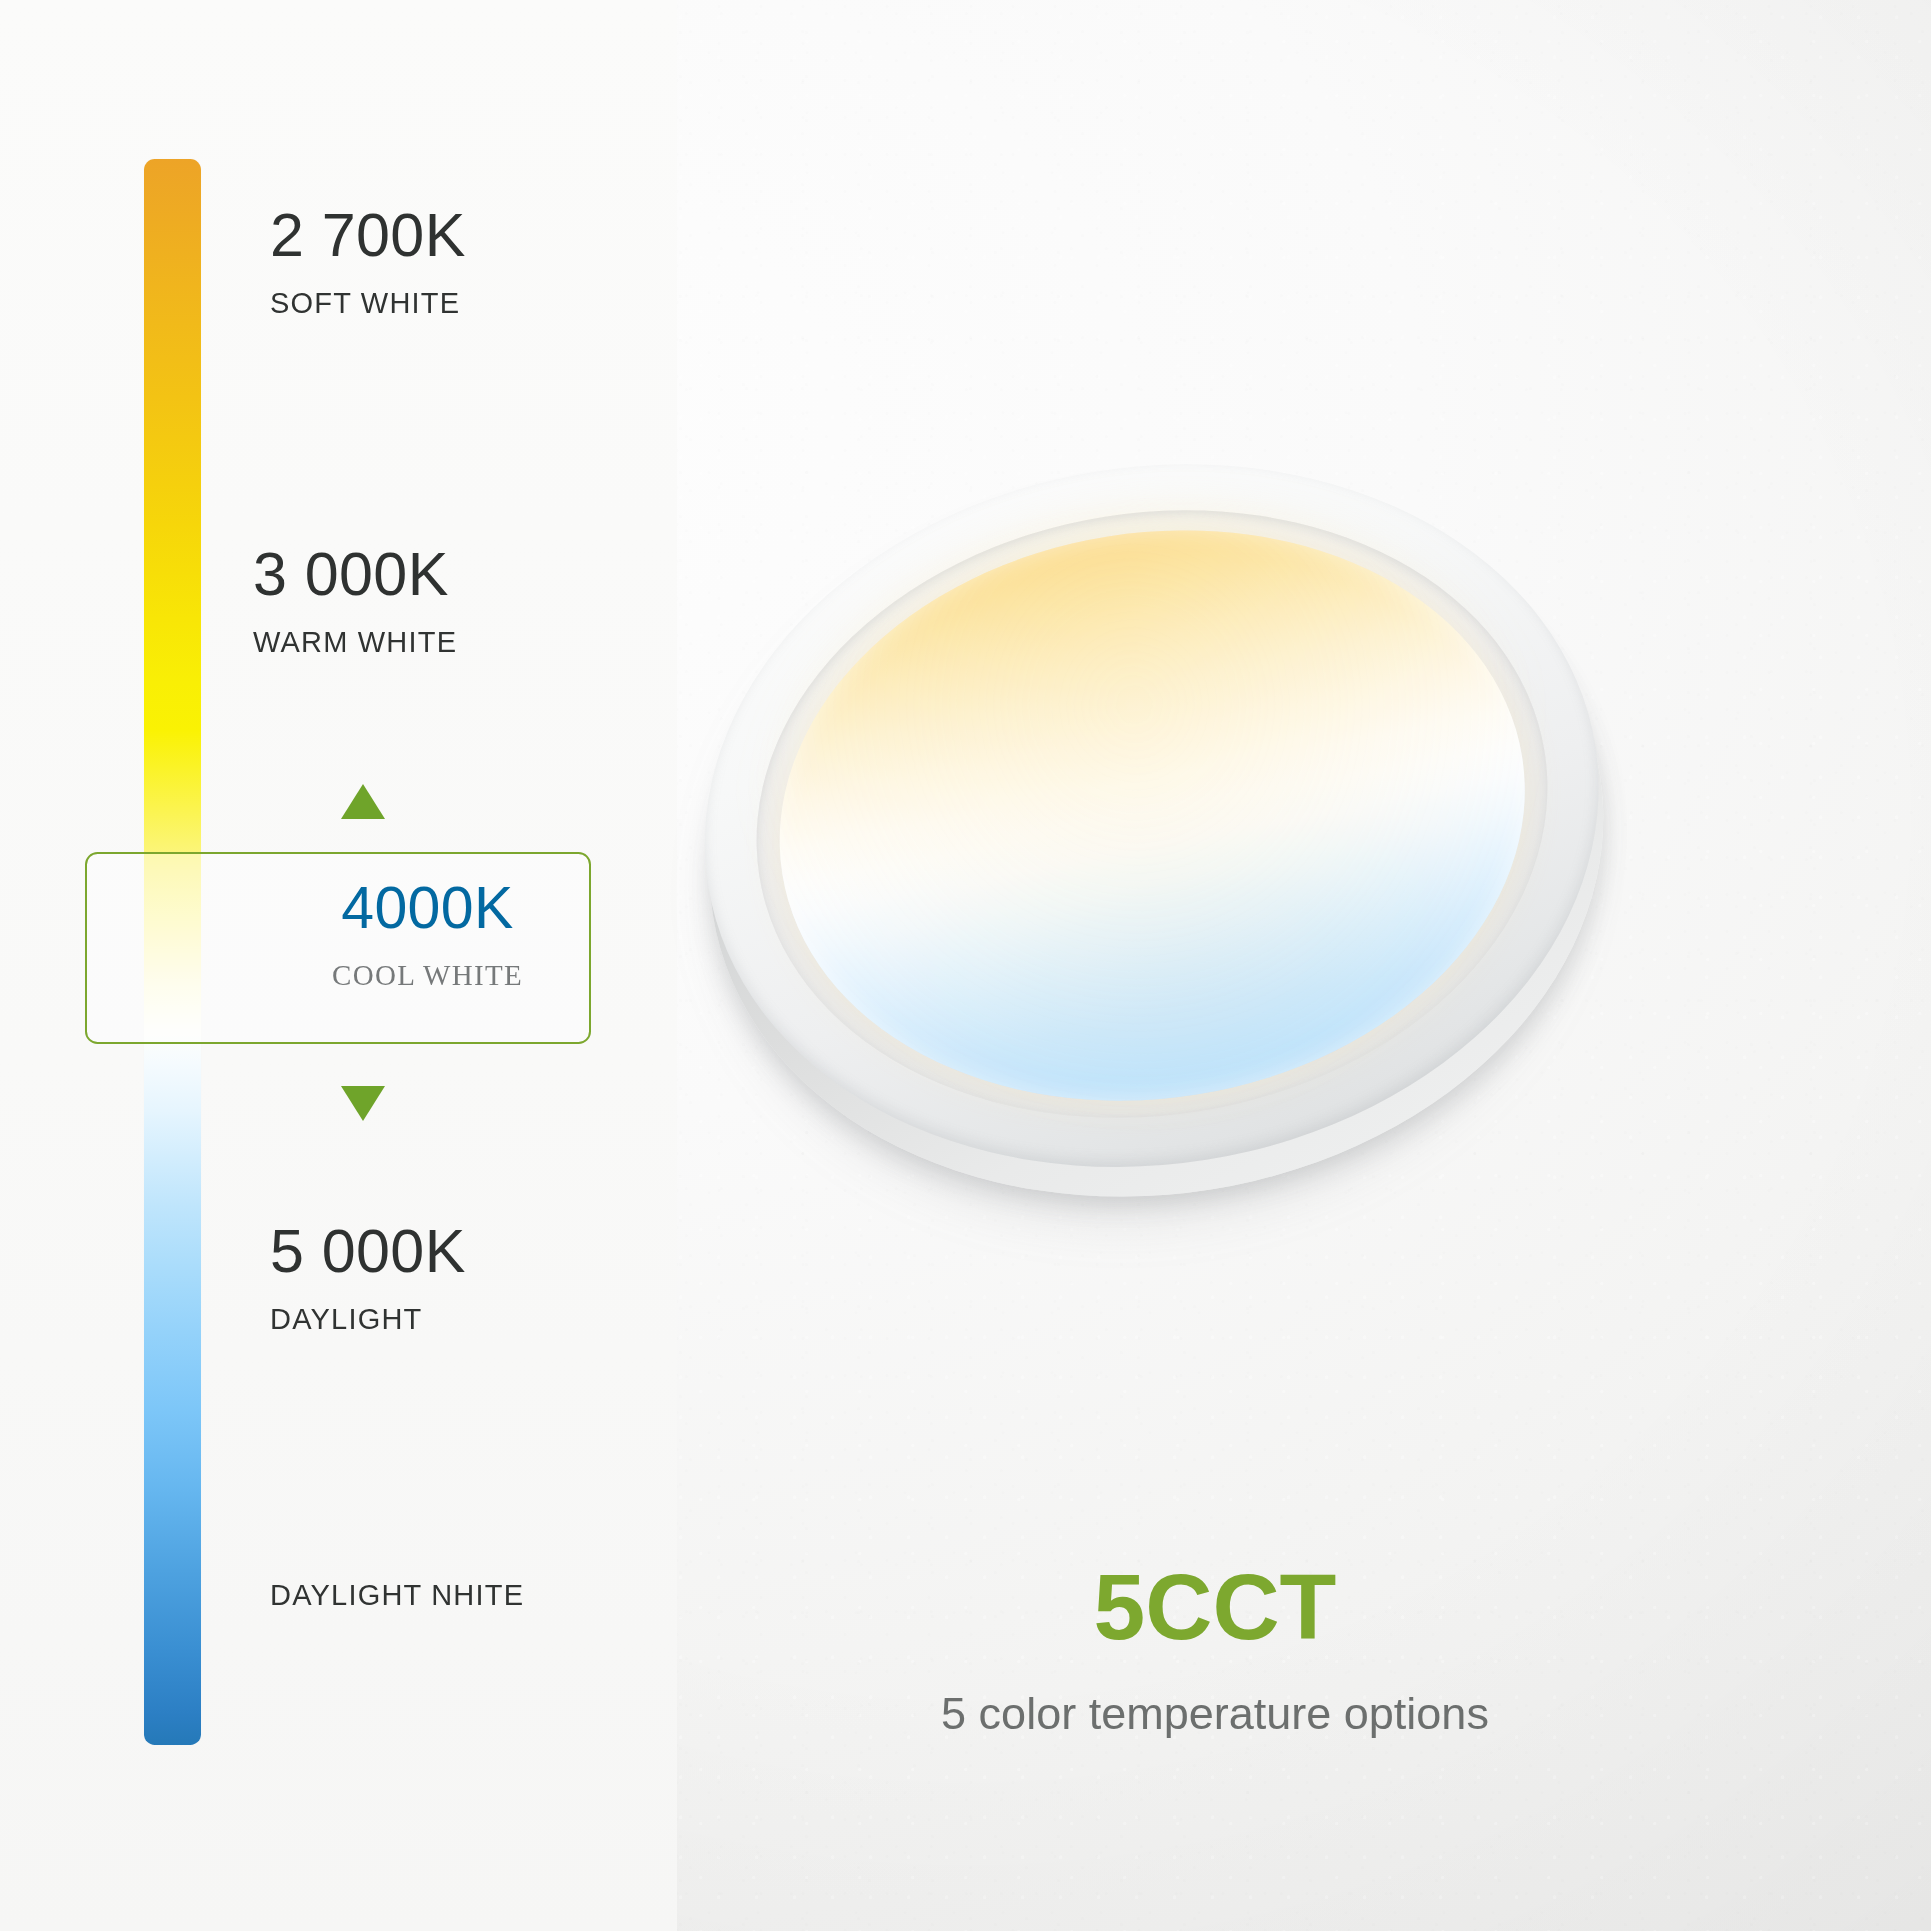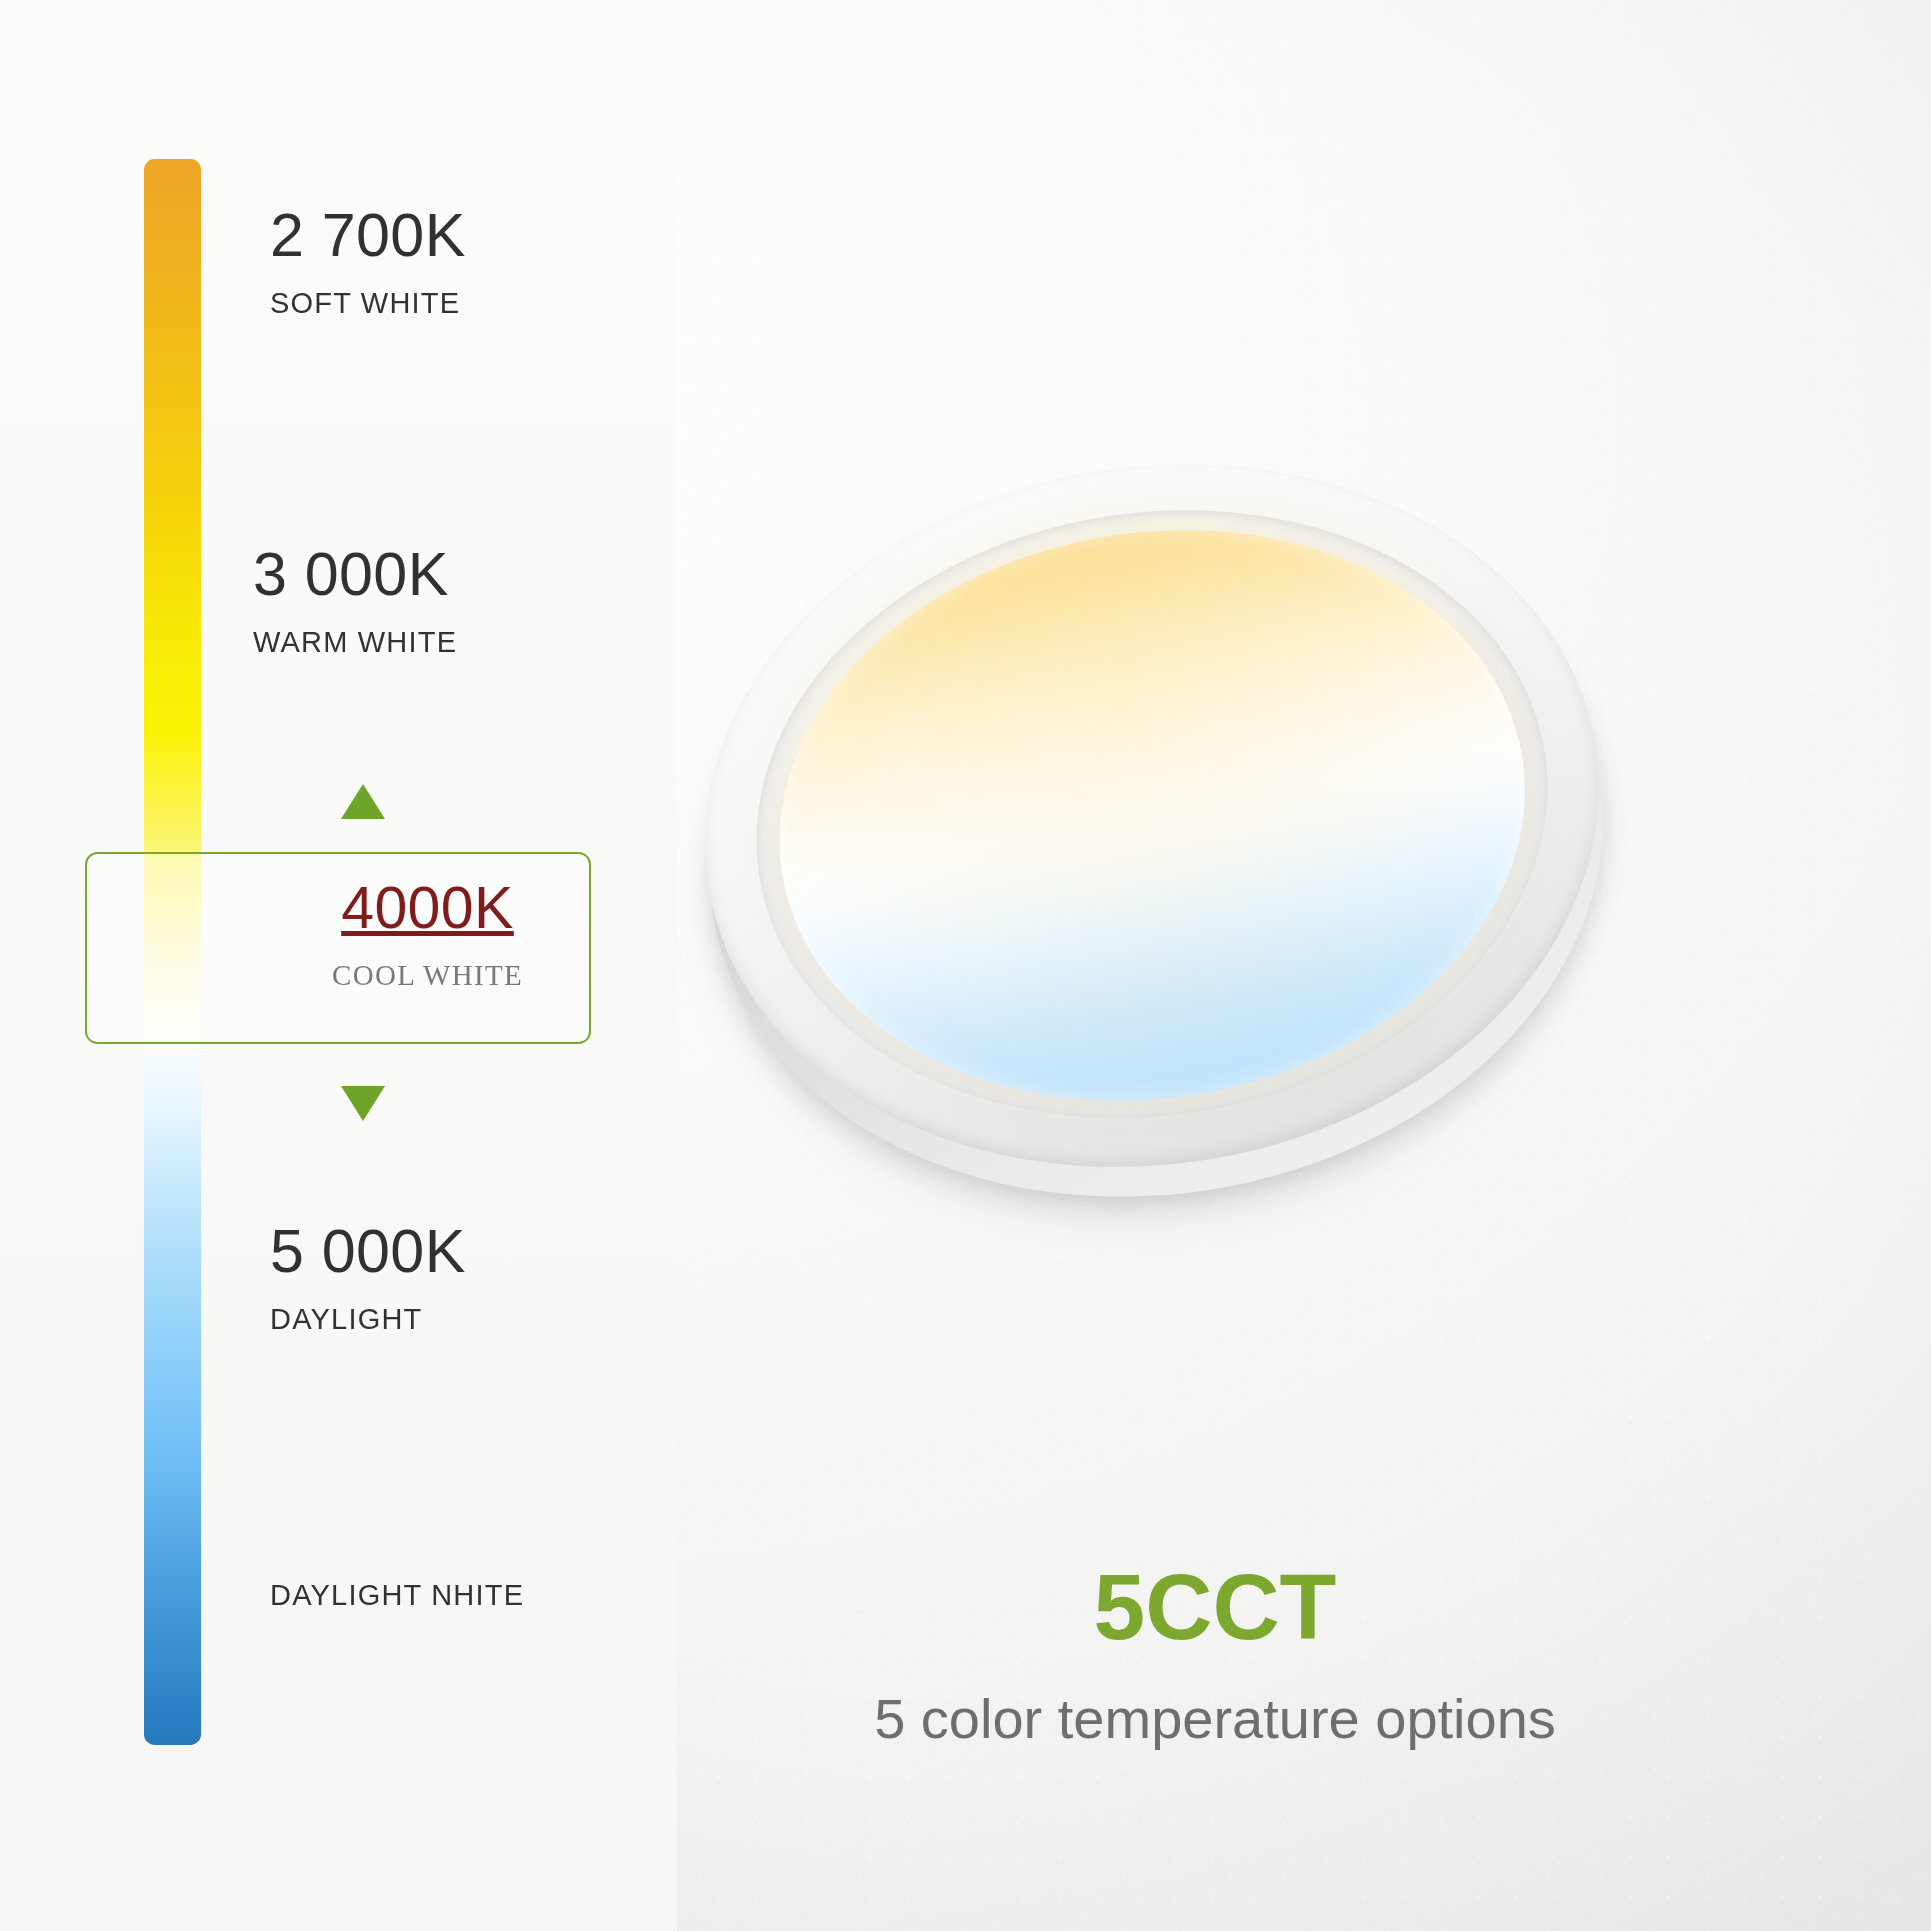--- a/index.html
+++ b/index.html
@@ -122,21 +122,21 @@
     border-radius: 12.5px;
     background: rgba(255,255,255,0.40);
   }
   #selected-text {
     position: absolute;
     left: 267px;
     top: 879px;
     width: 321px;
     text-align: center;
   }
-  #selected-text .scale-k { color: #7f1d1d; font-size: 59px; text-decoration: underline; }
+  #selected-text .scale-k { color: #0369a1; font-size: 59px; }
   #selected-text .scale-name { color: #76797a; font-size: 29px; letter-spacing: 1.3px; font-family: Liberation Serif, serif; }
 
   
   .arrow {
     position: absolute;
     width: 0; height: 0;
   }
   #arrow-up {
     left: 341px; top: 784px;
     border-left: 22px solid transparent;
@@ -247,21 +247,21 @@
     color: #7da82f;
     letter-spacing: 0px;
     line-height: 1;
   }
   #caption-sub {
     position: absolute;
     left: 0; top: 1691px;
     width: 1931px;
     text-align: center;
     padding-left: 499px;
-    font-size: 56px;
+    font-size: 45px;
     font-weight: 400;
     color: #6c6f6e;
     line-height: 1;
   }
 </style>
 </head>
 <body>
 
 <div id="wall">
   <div id="wall-texture"></div>

